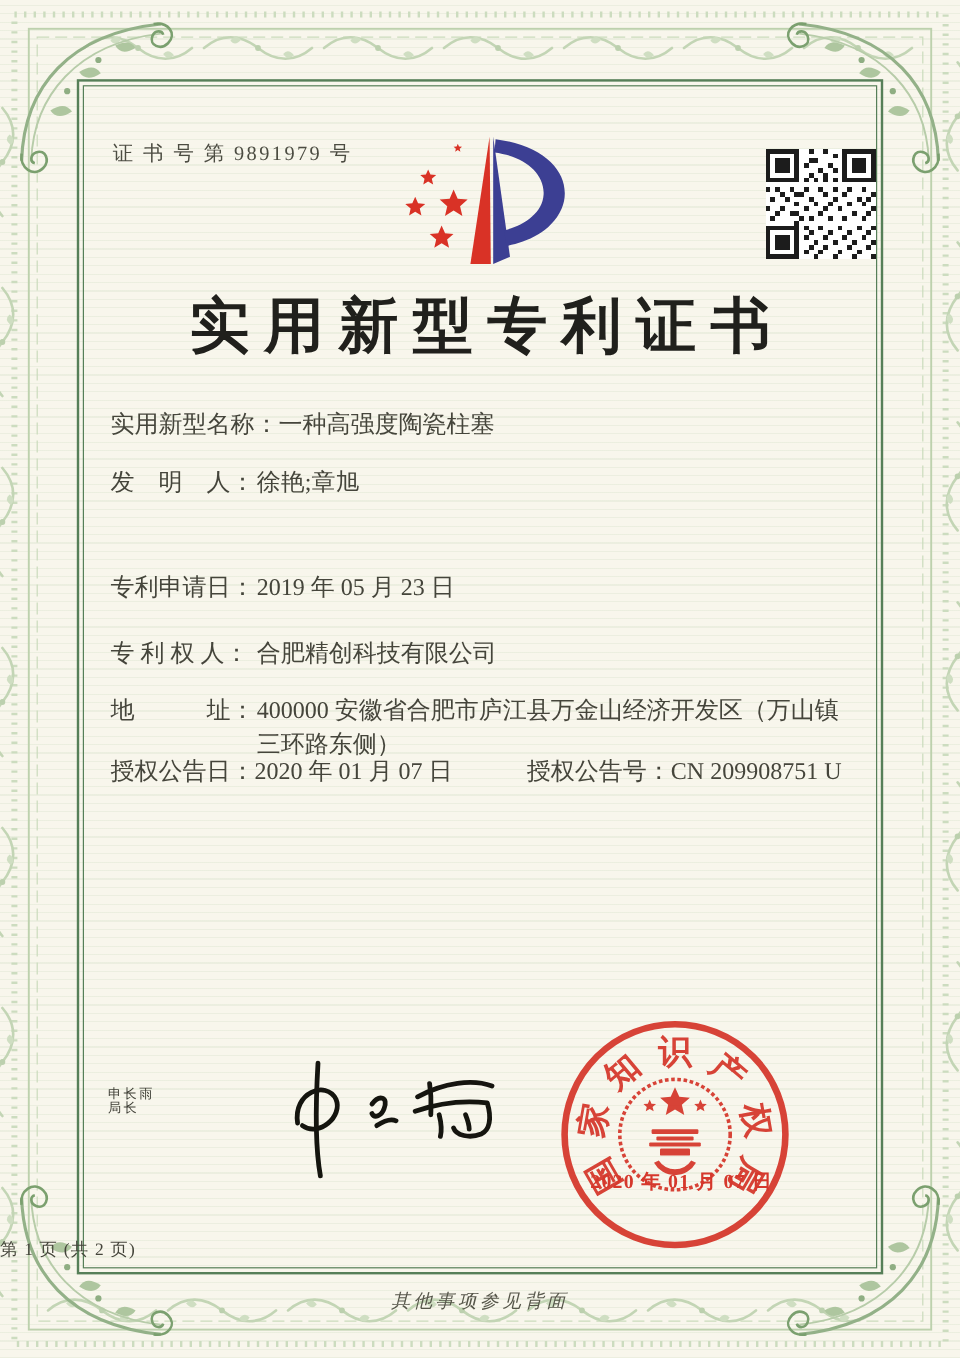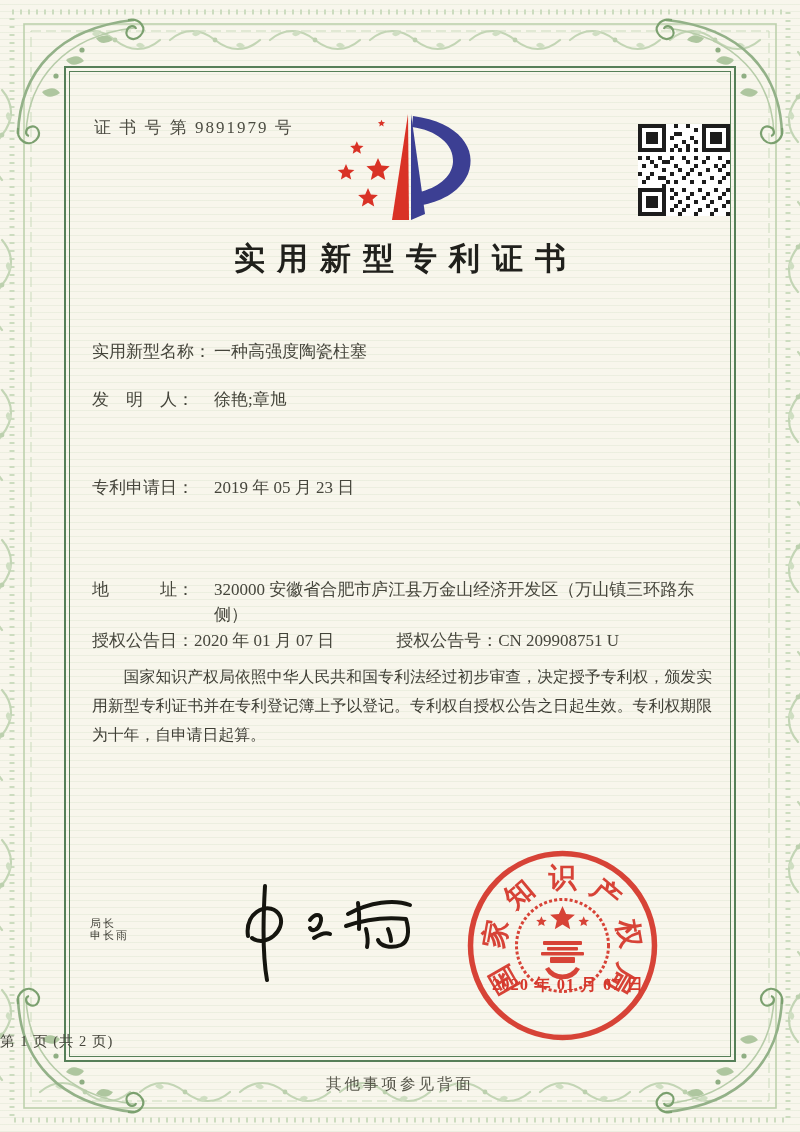--- a/index.html
+++ b/index.html
@@ -15,35 +15,35 @@
     position:absolute;left:64px;top:66px;width:668px;height:992px;
     border:2.5px solid #567f58;
   }
   .frame-inner{
     position:absolute;left:3px;top:3px;right:3px;bottom:3px;
     border:1px solid #567f58;
   }
   .cert-no{left:94px;top:116px;font-size:17px;letter-spacing:2px;color:#4c4c42;}
   .title{
     left:0;top:238px;width:800px;text-align:center;
-    font-size:31px;font-weight:700;color:#20201c;letter-spacing:12px;text-indent:12px;
-  }
-  .frow{position:absolute;left:92px;width:620px;display:flex;line-height:1.45;color:#45453b;font-size:17px;}
+    font-size:50px;font-weight:700;color:#20201c;letter-spacing:12px;text-indent:12px;
+  }
+  .frow{position:absolute;left:92px;width:620px;display:flex;line-height:1.45;color:#45453b;font-size:20px;}
   .flabel{flex:0 0 122px;white-space:pre;}
   .fvalue{flex:1;}
   .grant-pair{display:flex;justify-content:space-between;}
   .grant-pair .flabel{flex:0 0 auto;}
   .gsep{display:inline-block;width:62px;}
   .paras{left:92px;top:662px;width:620px;color:#3e3e35;font-size:15.8px;line-height:1.84;text-align:justify;}
   .paras p{margin:0;text-indent:2em;}
   .signer{left:90px;color:#3c3c33;font-size:11px;letter-spacing:2px;}
   .seal-date{left:462px;top:974px;width:212px;text-align:center;color:#d5382c;
     font-size:16.5px;font-weight:700;letter-spacing:1px;z-index:6;}
   .page-num{left:0;top:1032px;width:800px;font-size:14.5px;color:#45453b;letter-spacing:1px;}
-  .back-note{left:0;top:1074px;width:800px;text-align:center;font-size:15.5px;color:#56564a;letter-spacing:3px;}
+  .back-note{left:0;top:1074px;width:800px;text-align:center;font-size:15.5px;color:#56564a;letter-spacing:3px;font-style:italic;}
   svg{display:block;}
 </style>
 </head>
 <body>
 
 <div class="page">
 
   <svg class="abs" style="left:0;top:0;" width="800" height="1132" viewBox="0 0 800 1132" fill="none">
     <defs>
       <g id="sprig" stroke="#c3d5b5" stroke-width="2.2" fill="none" stroke-linecap="round">
@@ -171,42 +171,45 @@
     <span class="fvalue">一种高强度陶瓷柱塞</span>
   </div>
   <div class="frow" style="top:388px">
     <span class="flabel">发　明　人：</span>
     <span class="fvalue">徐艳;章旭</span>
   </div>
   <div class="frow" style="top:476px">
     <span class="flabel">专利申请日：</span>
     <span class="fvalue">2019 年 05 月 23 日</span>
   </div>
+  <div class="frow" style="top:531px">
+    <span class="flabel">专 利 权 人：</span>
+    <span class="fvalue">合肥精创科技有限公司</span>
+  </div>
   <div class="frow" style="top:578px">
     <span class="flabel">地　　　址：</span>
-    <span class="fvalue">320000  安徽省合肥市庐江县万金山经济开发区（万山镇三环路东侧）</span>
+    <span class="fvalue">400000  安徽省合肥市庐江县万金山经济开发区（万山镇三环路东侧）</span>
   </div>
   <div class="frow" style="top:629px">
     <span class="grant-pair">
       <span class="flabel">授权公告日：</span>
       <span>2020 年 01 月 07 日</span>
     </span>
     <span class="gsep"></span>
     <span class="grant-pair">
       <span class="flabel">授权公告号：</span>
       <span>CN 209908751 U</span>
     </span>
   </div>
 
   <div class="abs paras">
-    <p>国家知识产权局依照中华人民共和国专利法经过初步审查，决定授予专利权，颁发实用新型专利证书并在专利登记簿上予以登记。专利权自授权公告之日起生效。专利权期限为十年，自申请日起算。</p>
   </div>
 
   <div class="abs signer" style="top:916px">局长</div>
-  <div class="abs signer" style="top:928px">申长雨</div>
+  <div class="abs signer" style="top:904px">申长雨</div>
 
   <svg class="abs" style="left:218px;top:872px;" width="210" height="110" viewBox="0 0 210 110">
     <g stroke="#15150f" stroke-width="4" fill="none" stroke-linecap="round" stroke-linejoin="round">
       <path d="M30,64 C26,38 54,28 62,44 C68,58 48,76 34,66"></path>
       <path d="M47,14 C45,48 45,86 49,108"></path>
       <path d="M92,48 C98,40 106,42 102,52 C100,58 94,60 92,56"></path>
       <path d="M96,66 C102,62 108,60 112,62"></path>
       <path d="M130,42 C152,30 176,27 192,33"></path>
       <path d="M140,31 C142,44 141,52 141,57"></path>
       <path d="M128,54 C148,47 170,45 188,47 C192,60 190,70 183,73 C173,77 162,74 160,68"></path>

